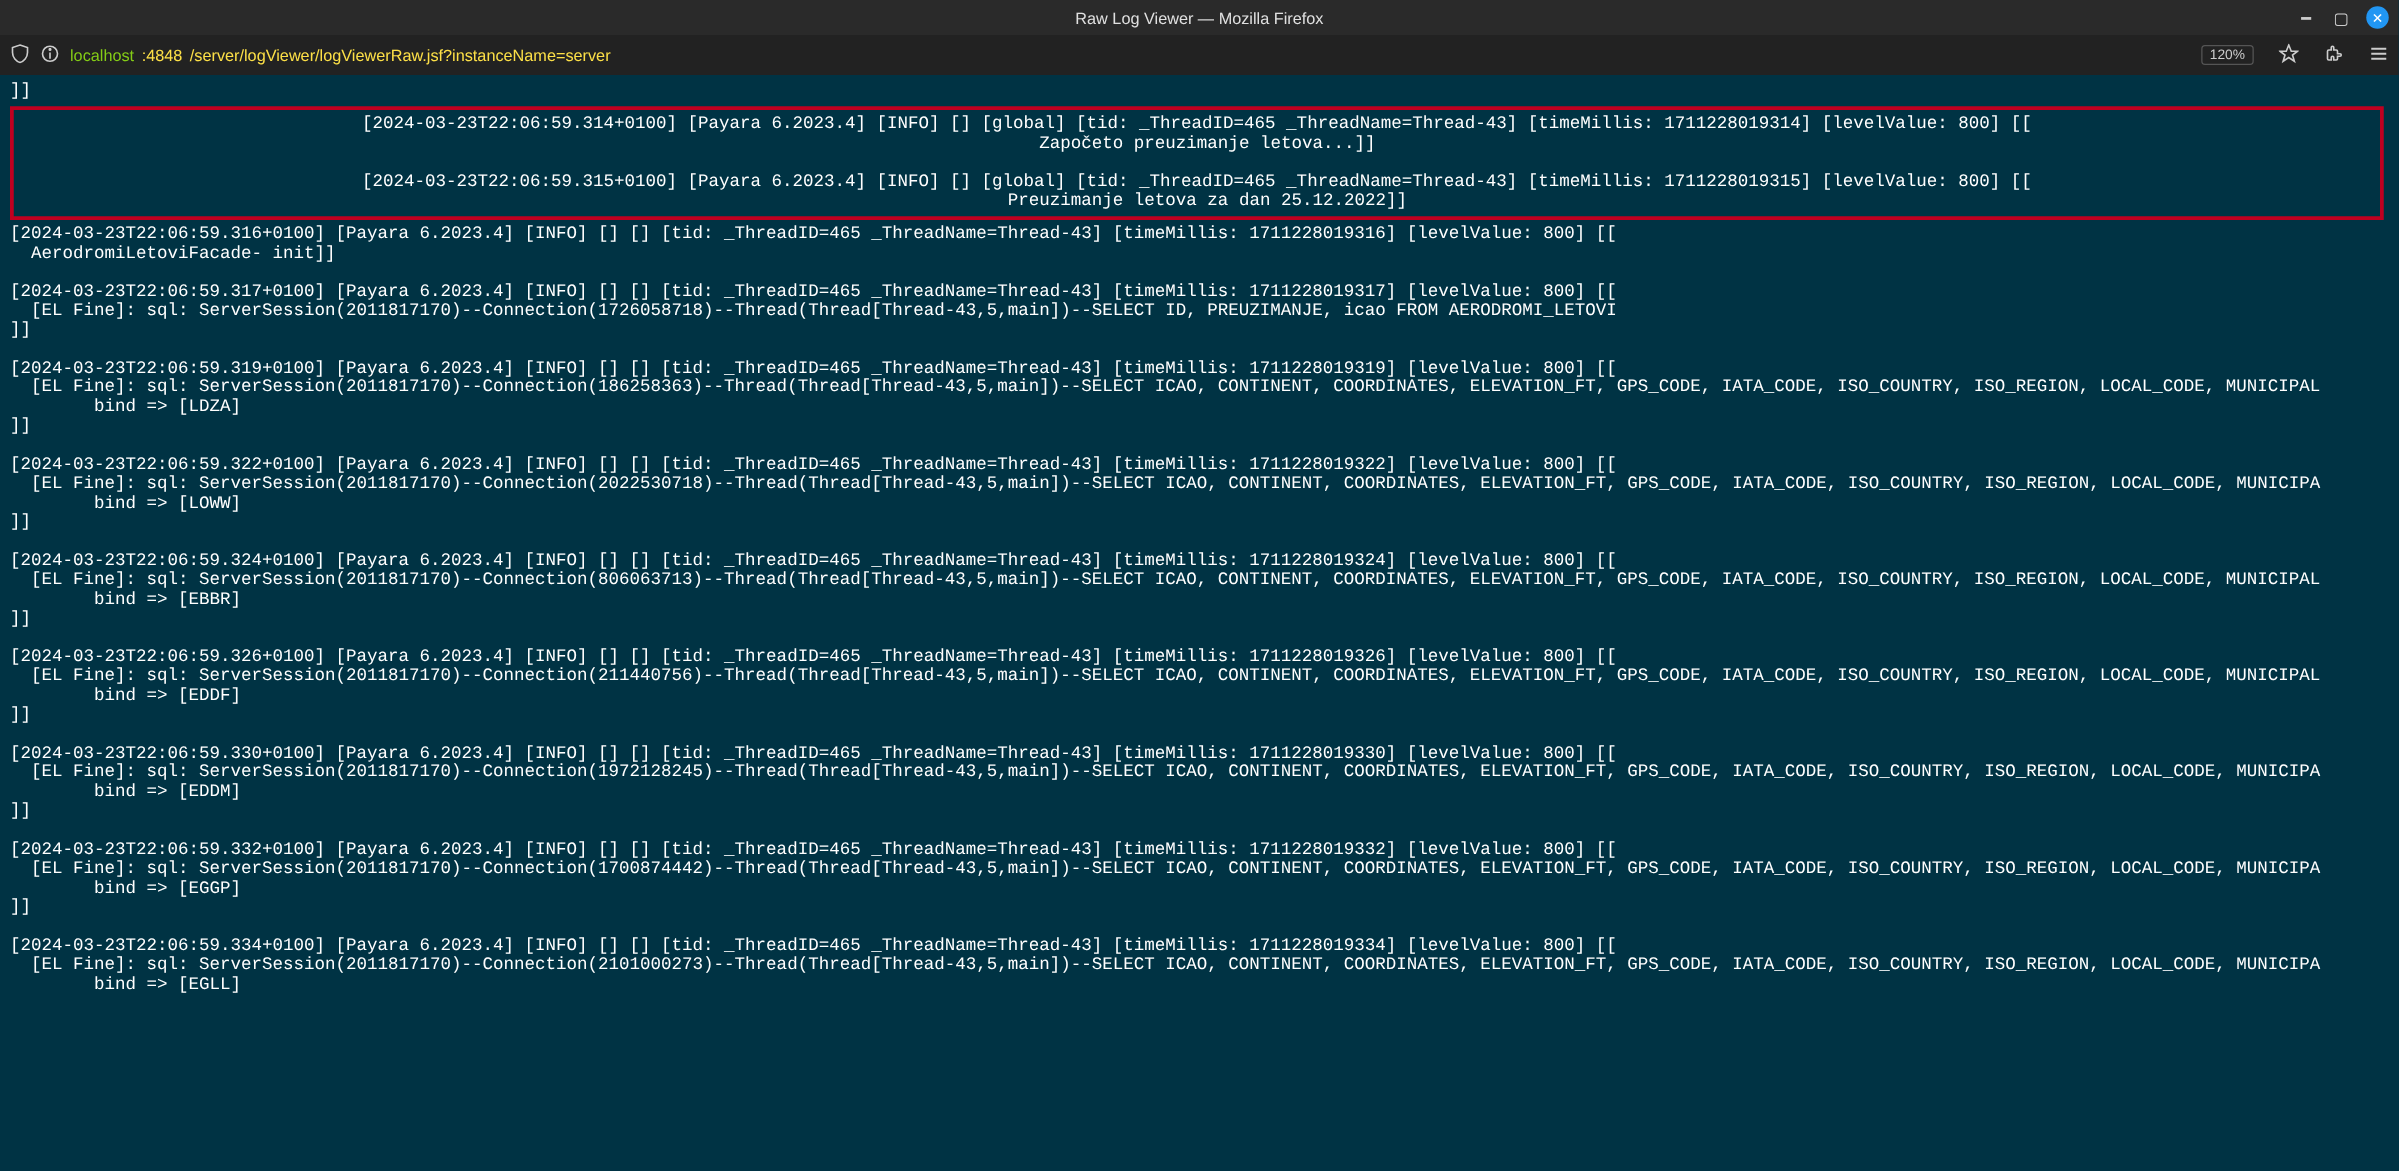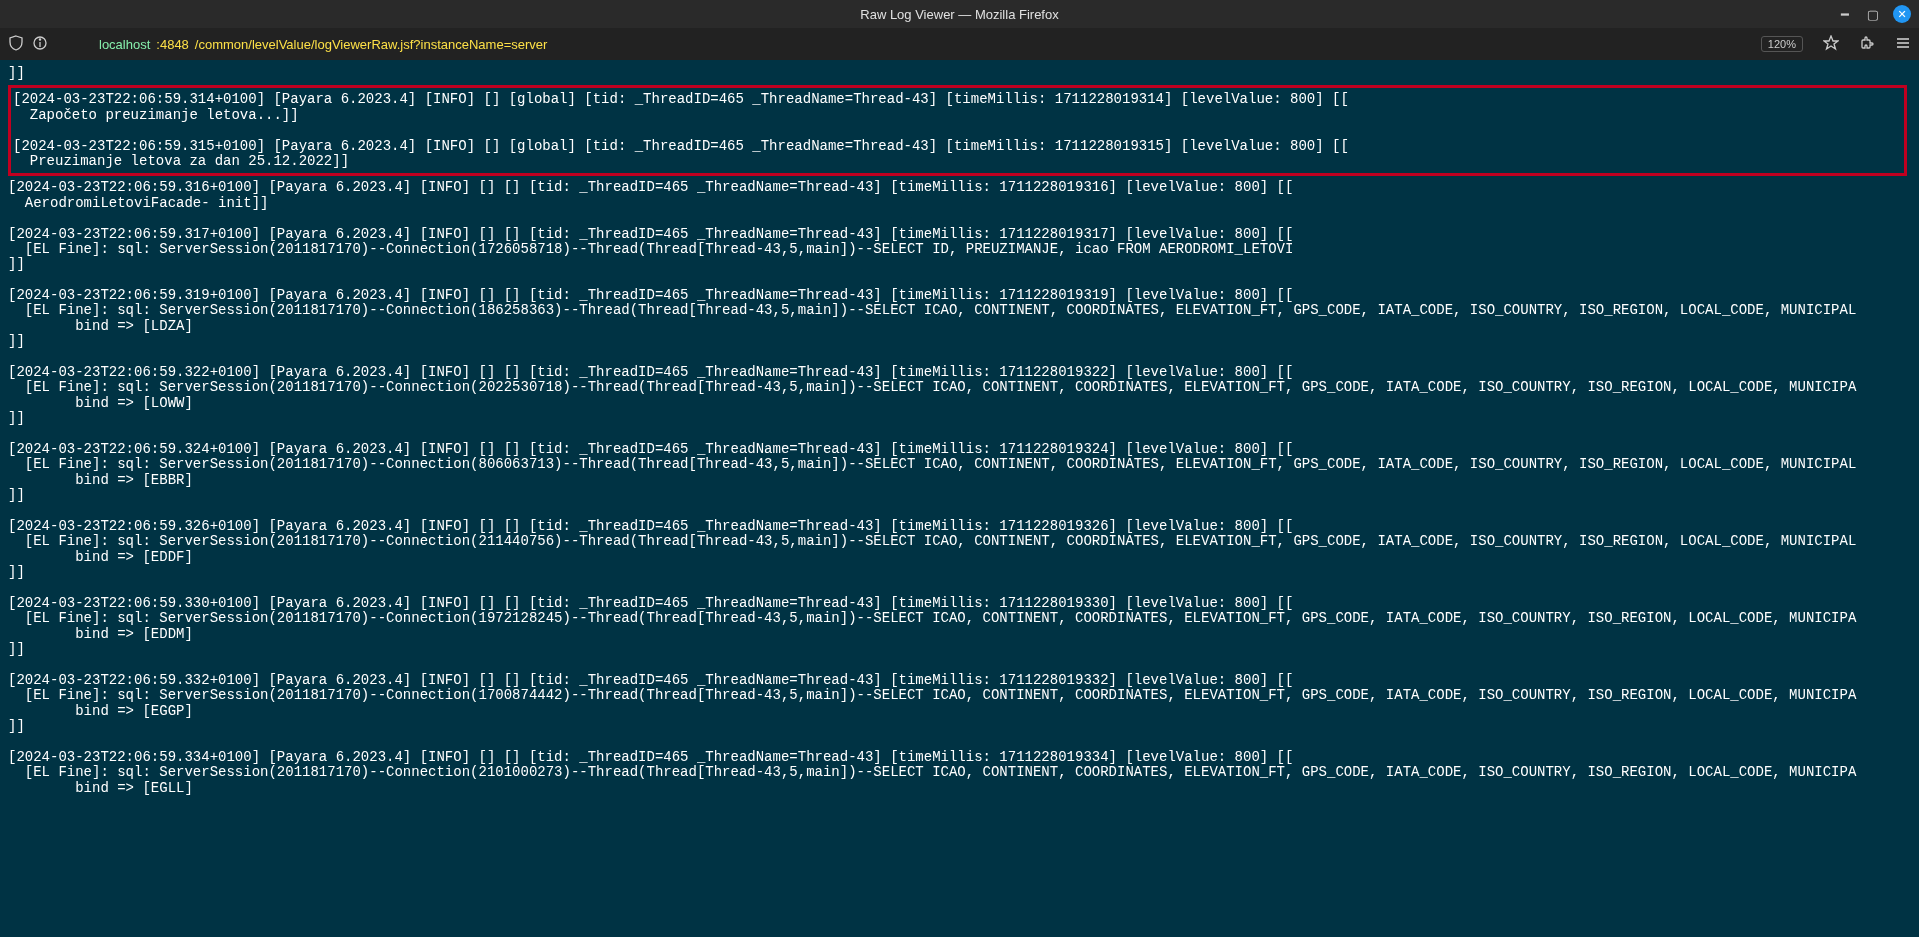--- a/index.html
+++ b/index.html
@@ -61,21 +61,21 @@
 .shield-icon, .lock-icon {
   color: #ccc;
   font-size: 14px;
 }
 .url-bar {
   flex: 1;
   display: flex;
   align-items: center;
   gap: 6px;
 }
-.url-host { color: #86efac; margin-left: 43px; }
+.url-host { color: #84cc16; }
 .url-path { color: #fde047; }
 .right-icons {
   display: flex;
   align-items: center;
   gap: 20px;
 }
 .zoom-label {
   border: 1px solid #555;
   padding: 1px 6px;
   border-radius: 3px;
@@ -91,20 +91,21 @@
   height: calc(100% - 60px);
   overflow: hidden;
   white-space: pre;
 }
 .highlight-box {
   border: 3px solid #c00020;
   padding: 4px 2px;
   margin: 4px 0;
   display: inline-block;
   width: calc(100% - 4px);
+  text-align: center;
 }
 </style>
 </head>
 <body>
 
 <div class="titlebar">
   <span>Raw Log Viewer — Mozilla Firefox</span>
   <div class="window-controls">
     <span class="win-btn">━</span>
     <span class="win-btn">▢</span>
@@ -121,21 +122,21 @@
   <span class="lock-icon">
     <svg width="16" height="16" viewBox="0 0 16 16" fill="none" stroke="#ccc" stroke-width="1.3">
         <circle cx="8" cy="8" r="6"></circle>
         <line x1="8" y1="7" x2="8" y2="12"></line>
         <circle cx="8" cy="4.5" r="0.6" fill="#ccc"></circle>
       </svg>
   </span>
   <div class="url-bar">
     <span class="url-host">localhost</span>
       <span class="url-path">:4848</span>
-      <span class="url-path">/common/levelValue/logViewerRaw.jsf?instanceName=server</span>
+      <span class="url-path">/server/logViewer/logViewerRaw.jsf?instanceName=server</span>
   </div>
   <div class="right-icons">
     <span class="zoom-label">120%</span>
     <span>
       <svg width="16" height="16" viewBox="0 0 16 16" fill="none" stroke="#ccc" stroke-width="1.3">
           <path d="M8 1 L10 6 L15 6 L11 9 L12.5 14 L8 11 L3.5 14 L5 9 L1 6 L6 6 Z"></path>
         </svg>
     </span>
     <span>
       <svg width="16" height="16" viewBox="0 0 16 16" fill="none" stroke="#ccc" stroke-width="1.3">

